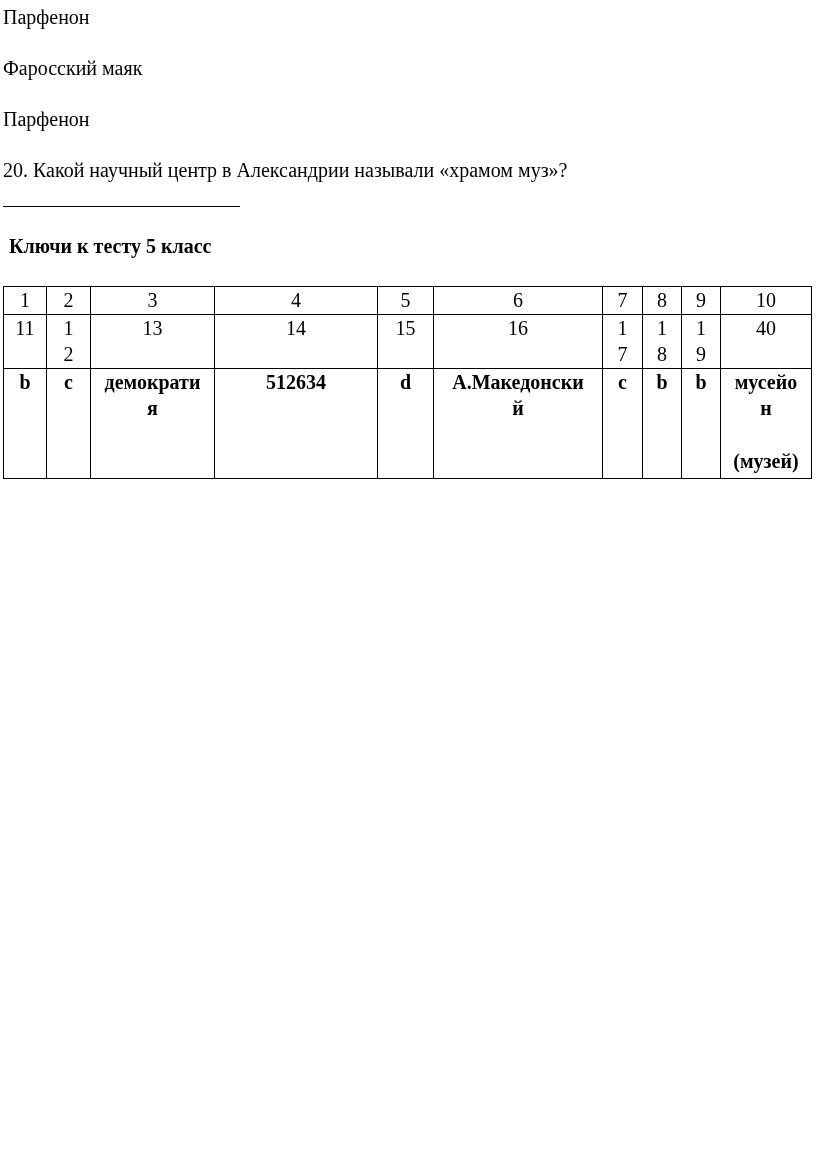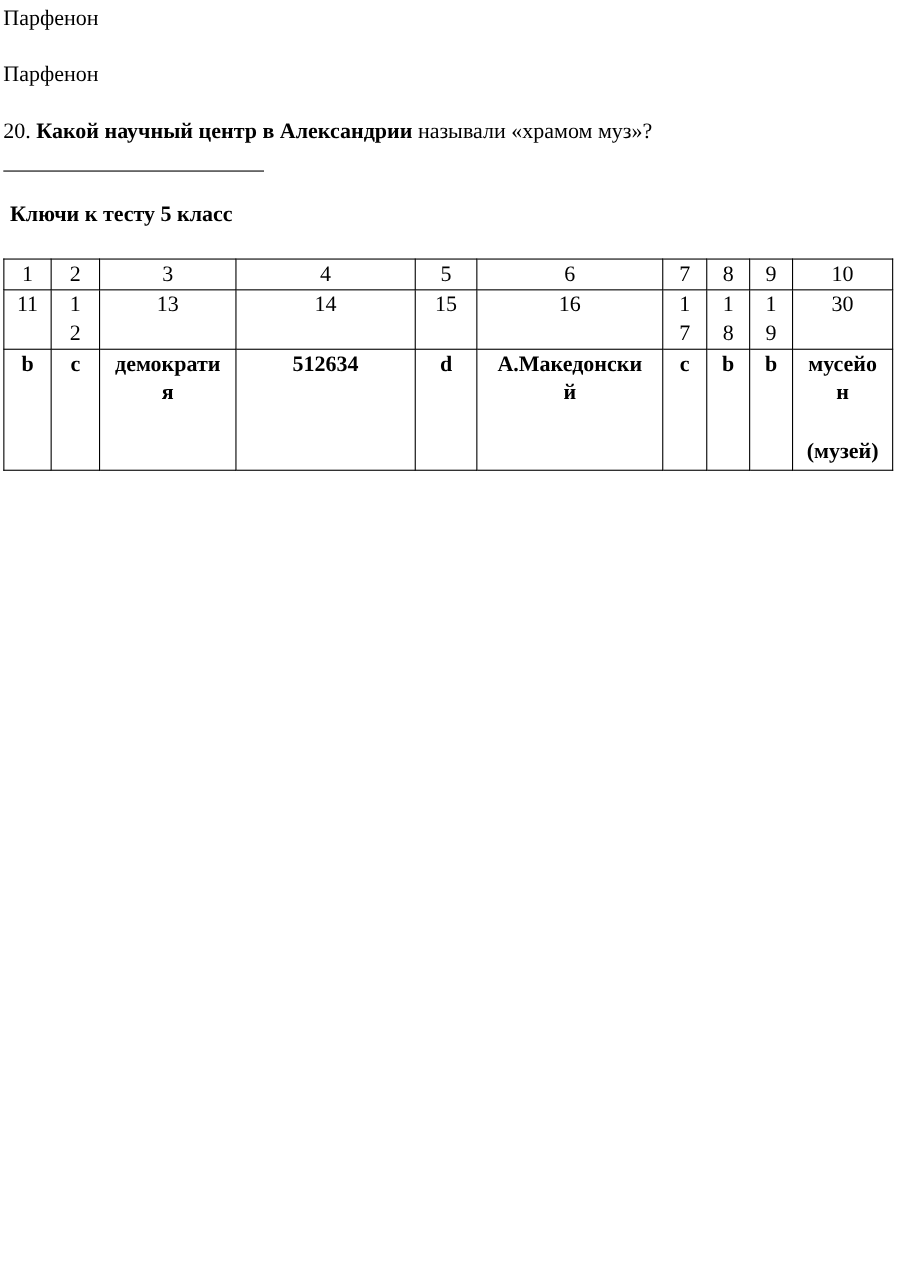--- a/index.html
+++ b/index.html
@@ -8,21 +8,21 @@
     width: 816px;
     height: 1151px;
     background: #ffffff;
     color: #000000;
     font-family: "Liberation Serif", serif;
     font-size: 20px;
     padding: 6px 4px 0 3px;
     overflow: hidden;
   }
   p { margin: 0 0 28px 0; line-height: 23px; }
-  .bold { font-weight: bold; }
+  .bold { font-weight: normal; }
   p.question { margin-bottom: 24px; }
   .blank-line {
     width: 237px;
     height: 1px;
     border-bottom: 1px solid #000;
     margin: 0 0 28px 0;
   }
   p.keys-title { font-weight: bold; margin: 0 0 0 6px; }
   table.key-table {
     border-collapse: collapse;
@@ -45,20 +45,21 @@
   td.ar { text-align: right; }
   .grades { margin-top: 45px; }
   .grades p { margin: 0 0 27px 0; }
 </style>
 </head>
 <body>
 
 <div>
 
   <p>Парфенон</p>
+  <p>Фаросский маяк</p>
   <p>Парфенон</p>
 
   <p class="question"><span>20. </span><span class="bold">Какой научный центр в Александрии</span><span> называли «храмом муз»?</span></p>
 
   <div class="blank-line"></div>
 
   <p class="keys-title">Ключи к тесту 5 класс</p>
 
   <table class="key-table">
     <colgroup>
@@ -93,21 +94,21 @@
       <td>13</td>
       <td>14</td>
       <td>15</td>
       <td>16</td>
       <td>1
 7</td>
       <td>1
 8</td>
       <td>1
 9</td>
-      <td>30</td>
+      <td>40</td>
     </tr>
     <tr class="ans" style="height:110px">
       <td>b</td>
       <td>c</td>
       <td>демократи
 я</td>
       <td>512634</td>
       <td>d</td>
       <td class="al">А.Македонски
 й</td>

